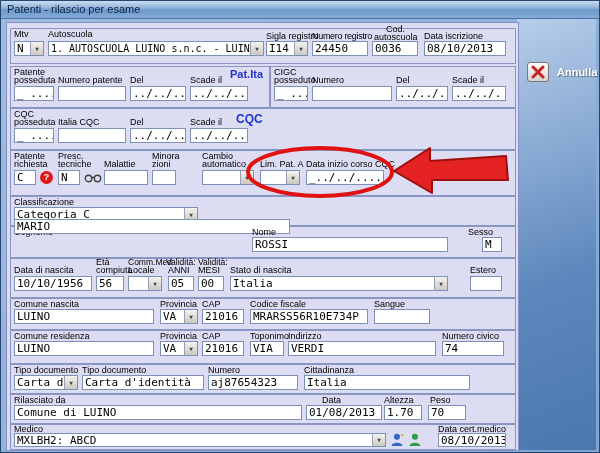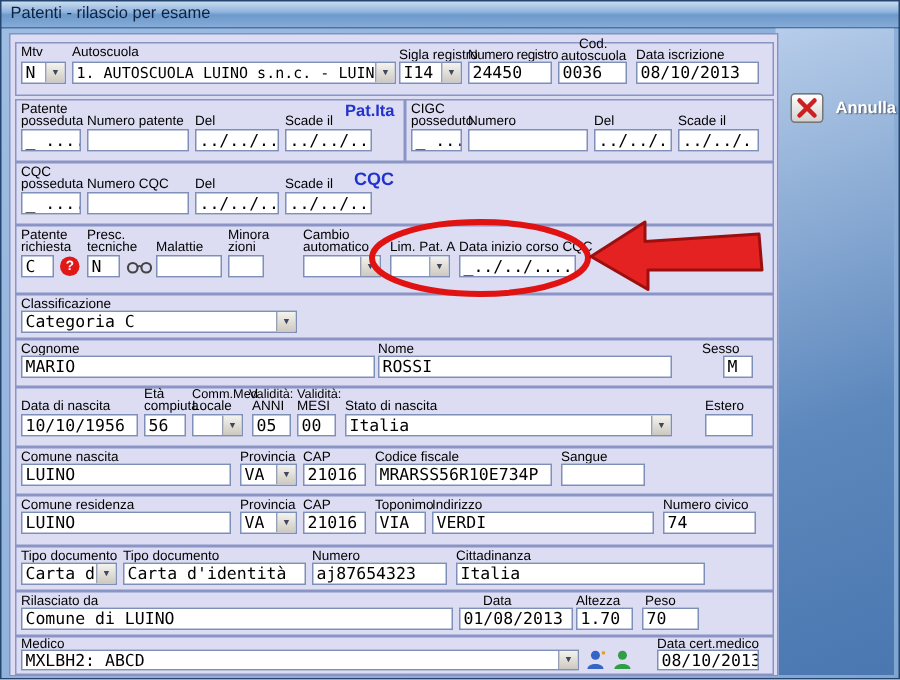--- a/index.html
+++ b/index.html
@@ -97,21 +97,21 @@
 <div class="fd" style="left:312px;top:86px;width:80px"></div>
 <div class="lb" style="left:396px;top:76px">Del</div>
 <div class="fd" style="left:396px;top:86px;width:52px">../../....</div>
 <div class="lb" style="left:452px;top:76px">Scade il</div>
 <div class="fd" style="left:452px;top:86px;width:54px">../../.</div>
 
 <div class="box" style="left:10px;top:108px;width:504px;height:40px"></div>
 <div class="lb" style="left:14px;top:110px">CQC</div>
 <div class="lb" style="left:14px;top:118px">posseduta</div>
 <div class="fd" style="left:14px;top:128px;width:40px">_ .....</div>
-<div class="lb" style="left:58px;top:118px">Numero CQC</div>
+<div class="lb" style="left:58px;top:118px">Italia CQC</div>
 <div class="fd" style="left:58px;top:128px;width:68px"></div>
 <div class="lb" style="left:130px;top:118px">Del</div>
 <div class="fd" style="left:130px;top:128px;width:56px">../../....</div>
 <div class="lb" style="left:190px;top:118px">Scade il</div>
 <div class="fd" style="left:190px;top:128px;width:58px">../../....</div>
 <div class="blue" style="left:236px;top:112px;font-size:12px">CQC</div>
 
 <div class="box" style="left:10px;top:150px;width:504px;height:44px"></div>
 <div class="lb" style="left:14px;top:152px">Patente</div>
 <div class="lb" style="left:14px;top:160px">richiesta</div>
@@ -148,21 +148,21 @@
 
 <div class="box" style="left:10px;top:196px;width:504px;height:28px"></div>
 <div class="lb" style="left:14px;top:198px">Classificazione</div>
 <div class="fd dd" style="left:14px;top:207px;width:184px">
   <span>Categoria C</span>
   <span class="ar">▼</span>
 </div>
 
 <div class="box" style="left:10px;top:226px;width:504px;height:30px"></div>
 <div class="lb" style="left:14px;top:228px">Cognome</div>
-<div class="fd" style="left:14px;top:237px;width:236px">MARIO</div>
+<div class="fd" style="left:14px;top:219px;width:276px">MARIO</div>
 <div class="lb" style="left:252px;top:228px">Nome</div>
 <div class="fd" style="left:252px;top:237px;width:196px">ROSSI</div>
 <div class="lb" style="left:468px;top:228px">Sesso</div>
 <div class="fd" style="left:482px;top:237px;width:20px">M</div>
 
 <div class="box" style="left:10px;top:258px;width:504px;height:38px"></div>
 <div class="lb" style="left:14px;top:266px">Data di nascita</div>
 <div class="fd" style="left:14px;top:276px;width:78px">10/10/1956</div>
 <div class="lb" style="left:96px;top:258px">Età</div>
 <div class="lb" style="left:96px;top:266px">compiuta</div>

